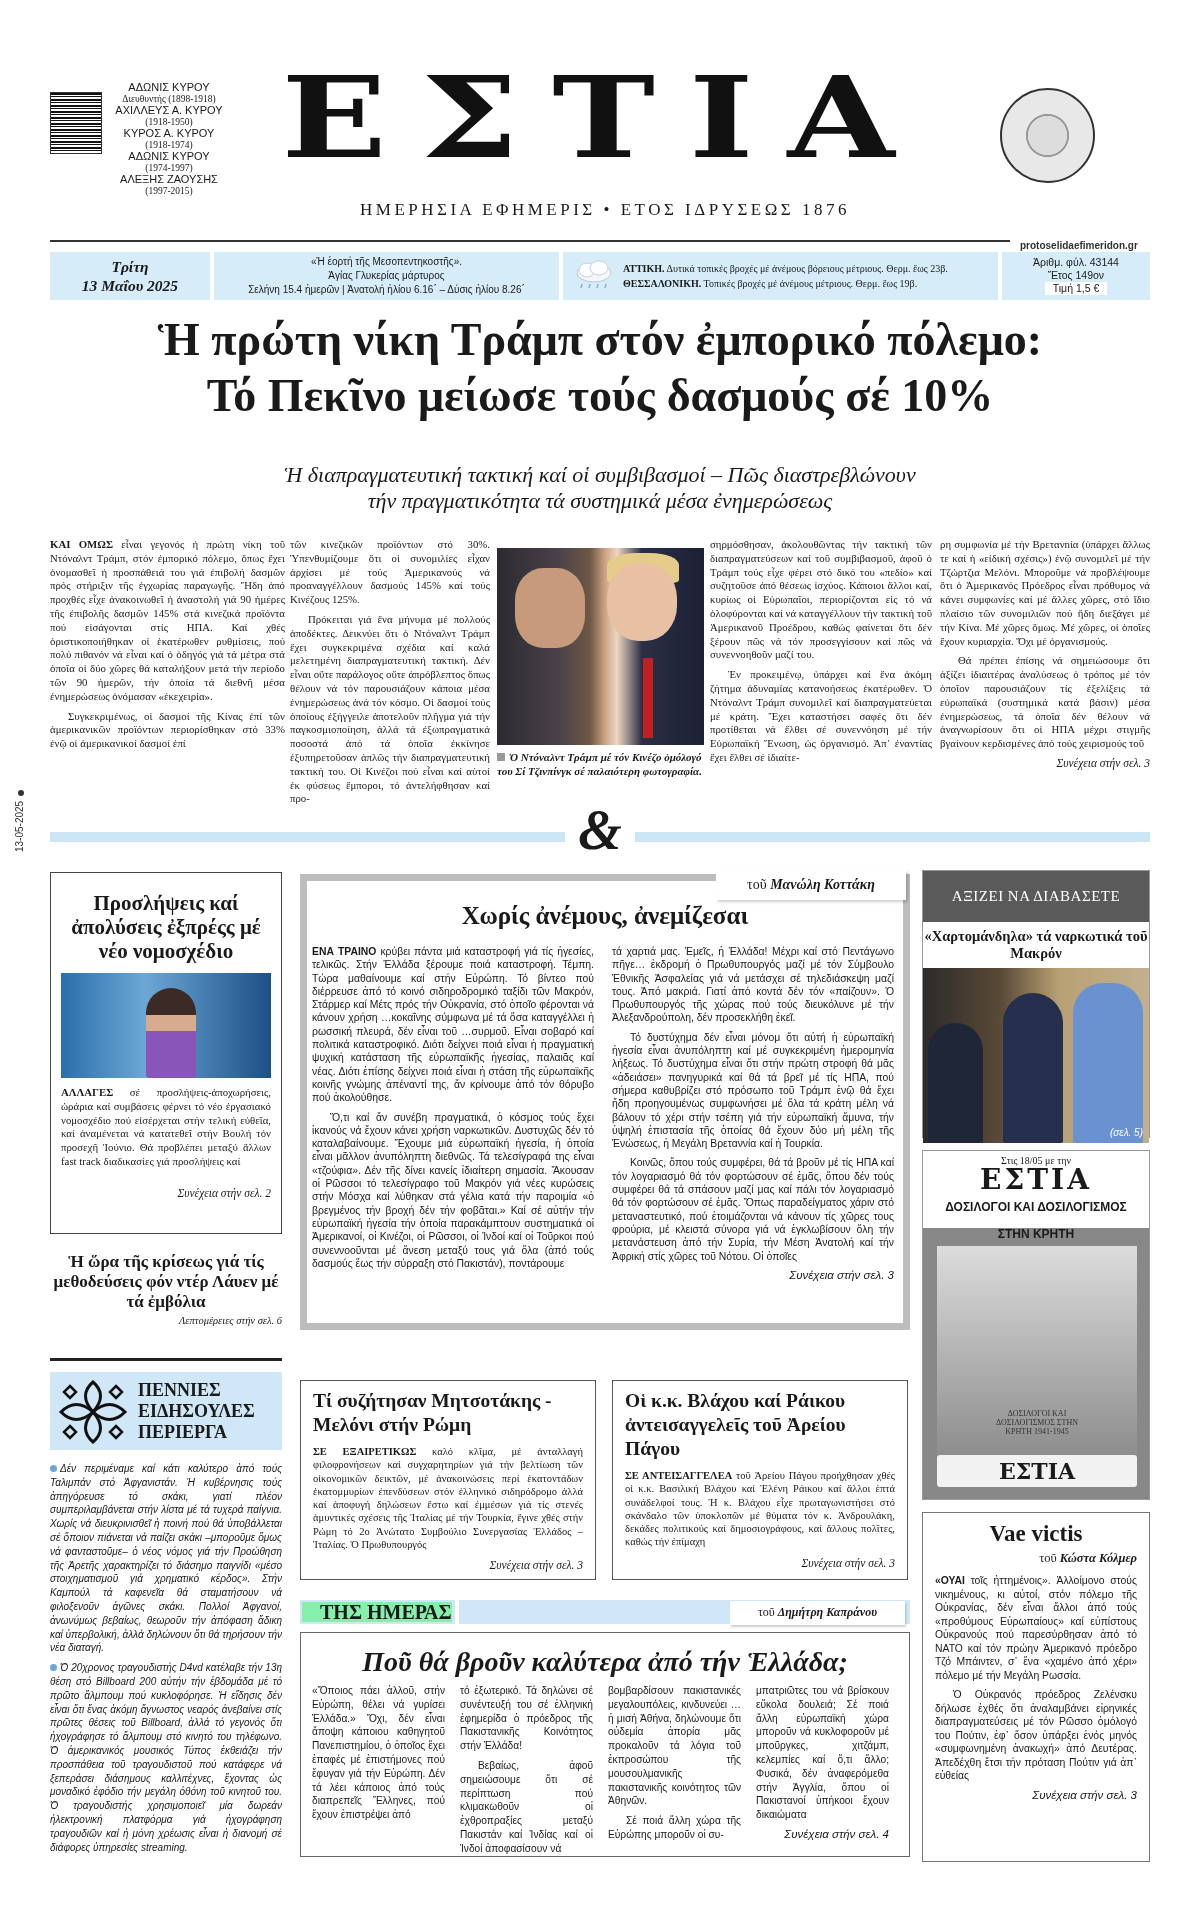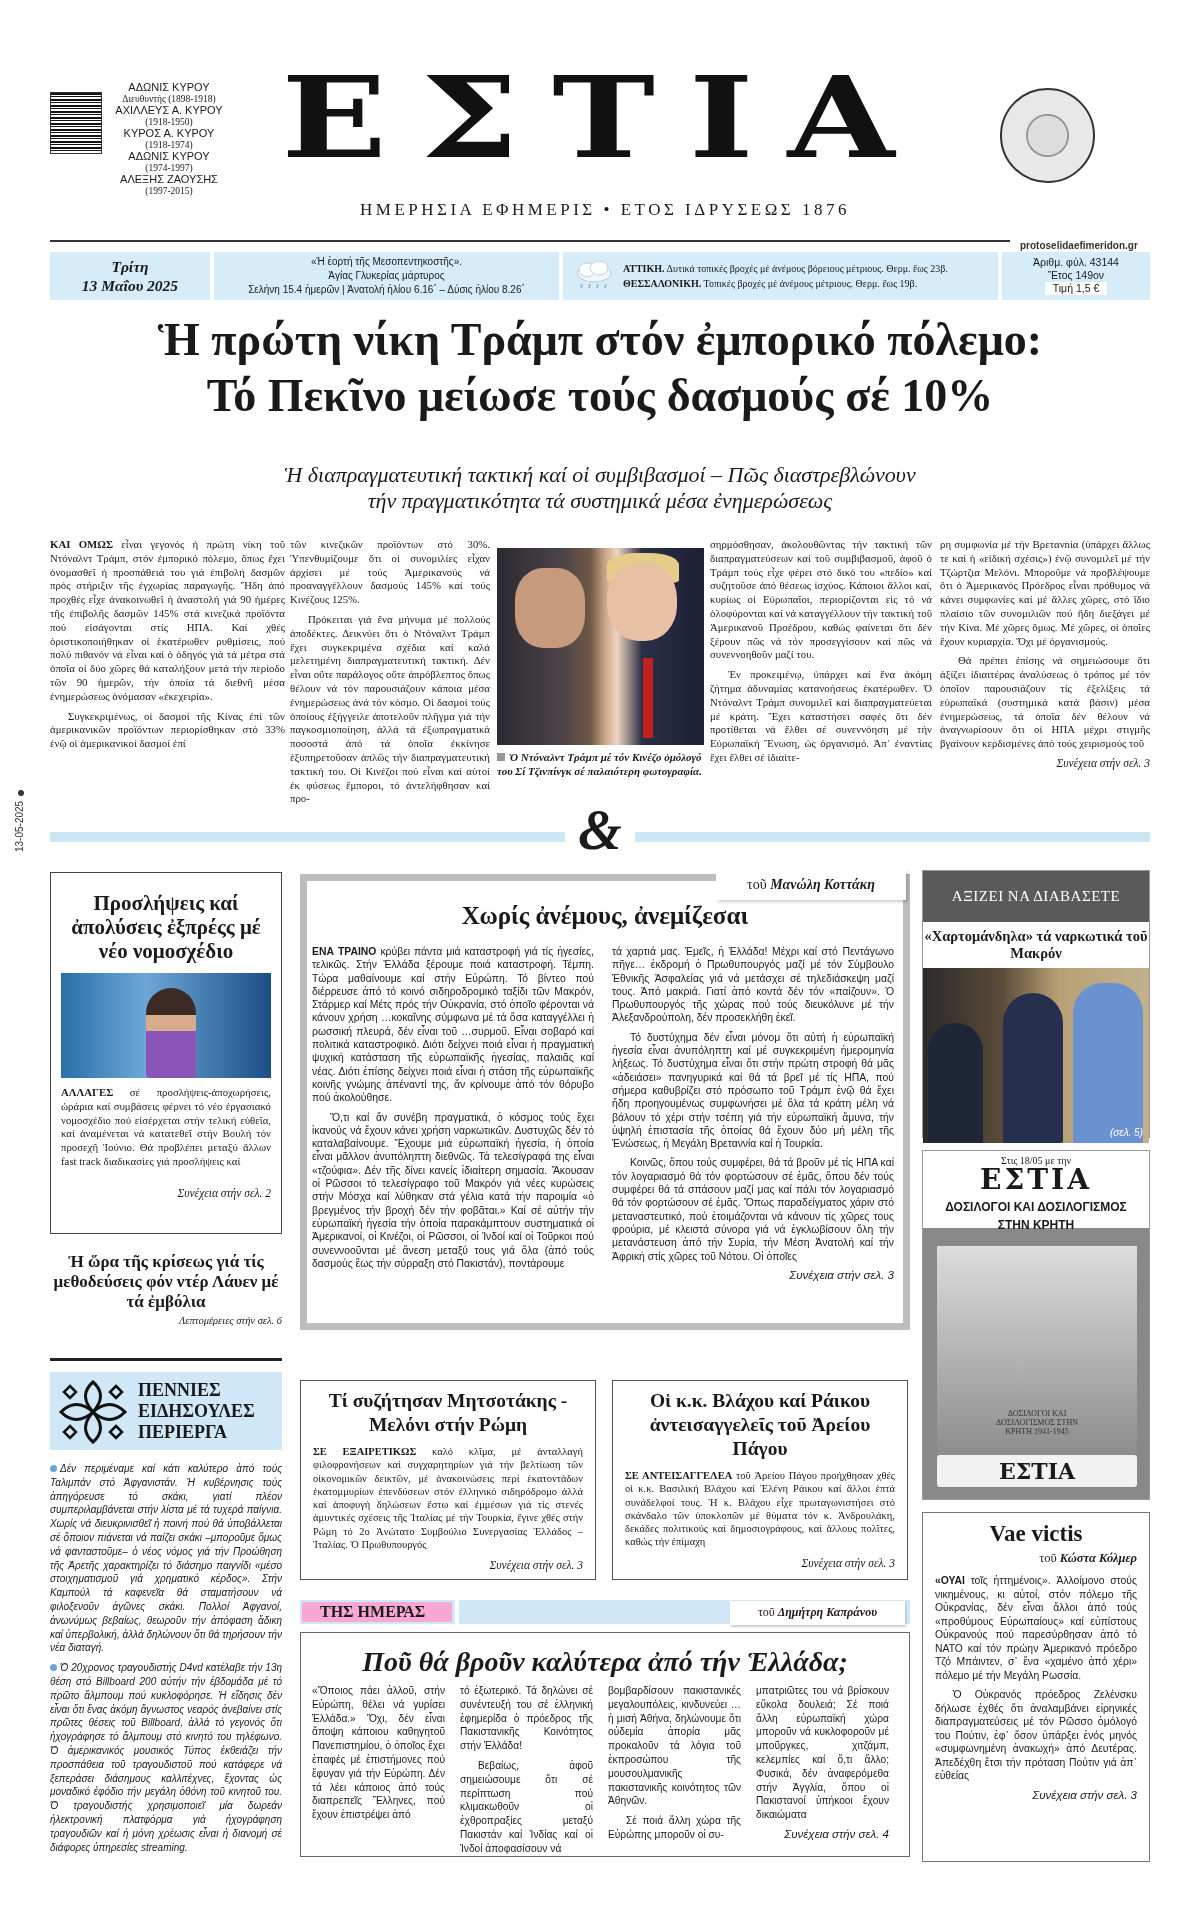--- a/index.html
+++ b/index.html
@@ -106,26 +106,26 @@
 #vae{left:922px;top:1512px;width:228px;height:350px;border:1px solid #777;padding:8px 12px}
 #vae-title{text-align:center;font-size:23px;font-weight:bold}
 #vae-by{text-align:right;font-size:12.5px;margin:4px 0 8px}
 #vae-by i{font-weight:bold}
 #vae-body{font-family:"Liberation Sans",sans-serif;font-size:10.4px;line-height:13.5px}
 
 
 .mbox{top:1380px;height:200px;border:1px solid #555;padding:8px 12px}
 #mits{left:300px;width:296px}
 #vlach{left:612px;width:296px}
-.mtitle{text-align:center;font-weight:bold;font-size:19.5px;line-height:24px;margin-bottom:8px}
+.mtitle{text-align:left;font-weight:bold;font-size:19.5px;line-height:24px;margin-bottom:8px}
 .mbody{font-size:10.5px;line-height:13.3px}
 
 
 #tisbar{left:300px;top:1600px;width:610px;height:24px;background:#cfe7f6}
-#tis-label{left:302px;top:1602px;width:150px;height:20px;background:#f9a8d4;font-weight:bold;font-size:16px;padding-left:18px;line-height:20px}
+#tis-label{left:302px;top:1602px;width:150px;height:20px;background:#86efac;font-weight:bold;font-size:20px;padding-left:18px;line-height:20px}
 #tis-sep{left:455px;top:1600px;width:4px;height:24px;background:#fff}
 #tis-by{left:730px;top:1601px;width:175px;height:24px;background:#fff;font-size:12px;text-align:center;line-height:22px;box-shadow:1px 2px 2px rgba(0,0,0,.2)}
 #tis-by i{font-weight:bold}
 #tisbox{left:300px;top:1632px;width:610px;height:225px;border:1px solid #666}
 #tis-title{left:300px;top:1646px;width:610px;text-align:center;font-style:italic;font-weight:bold;font-size:28px}
 .tcol{top:1684px;width:133px;font-family:"Liberation Sans",sans-serif;font-size:10.2px;line-height:13.8px}
 #tc1{left:312px}#tc2{left:460px}#tc3{left:608px}#tc4{left:756px}
 
 #sidedate{left:14px;top:852px;font-family:"Liberation Sans",sans-serif;font-size:10px;transform:rotate(-90deg);transform-origin:left top;color:#333}
 #sidedot{left:18px;top:790px;width:6px;height:6px;border-radius:50%;background:#333}
@@ -283,21 +283,21 @@
       <div class="m2"></div>
       <div class="m3"></div>
     <span id="axizei-sel">(σελ. 5)</span>
   </div>
 </div>
 
 <div class="abs" id="book">
   <div class="top1">Στις 18/05 με την</div>
   <div class="logo2">ΕΣΤΙΑ</div>
   <div class="bt">ΔΟΣΙΛΟΓΟΙ ΚΑΙ ΔΟΣΙΛΟΓΙΣΜΟΣ</div>
-  <div class="bt" style="margin-top:4px">ΣΤΗΝ ΚΡΗΤΗ</div>
+  <div class="bt" style="margin-top:13px">ΣΤΗΝ ΚΡΗΤΗ</div>
   <div class="cover">
       <div class="ct">ΔΟΣΙΛΟΓΟΙ ΚΑΙ ΔΟΣΙΛΟΓΙΣΜΟΣ ΣΤΗΝ ΚΡΗΤΗ 1941-1945</div>
     </div>
   <div class="paper">ΕΣΤΙΑ</div>
 </div>
 
 <div class="abs" id="vae">
   <div id="vae-title">Vae victis</div>
   <div id="vae-by"><span>τοῦ </span><i>Κώστα Κόλμερ</i></div>
   <div id="vae-body" class="just">

